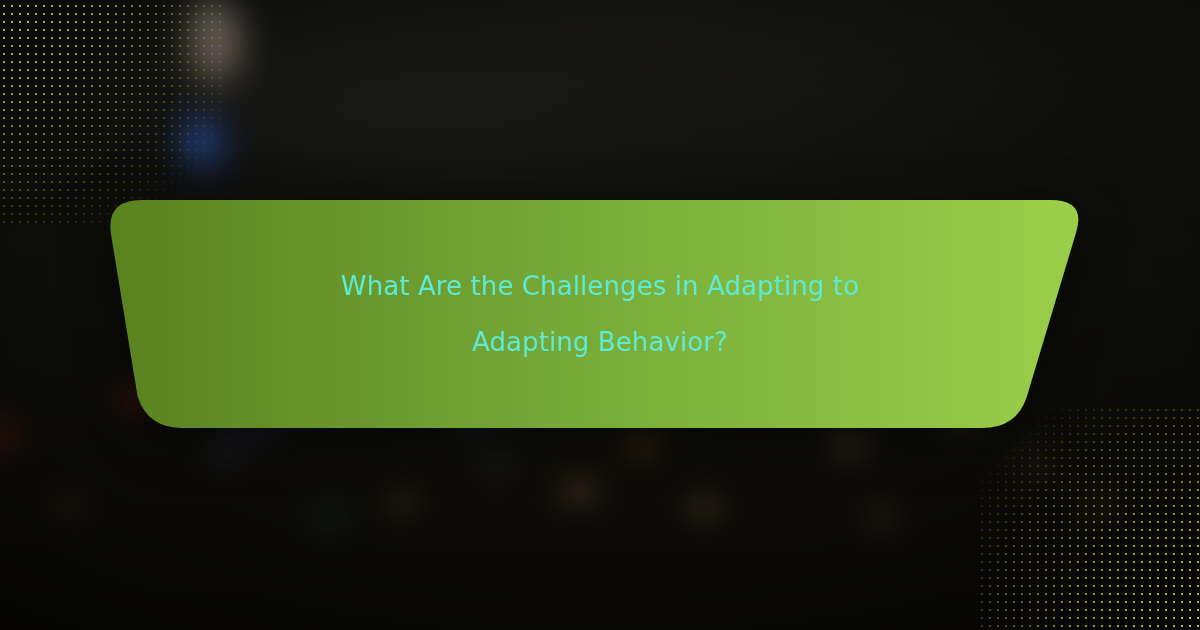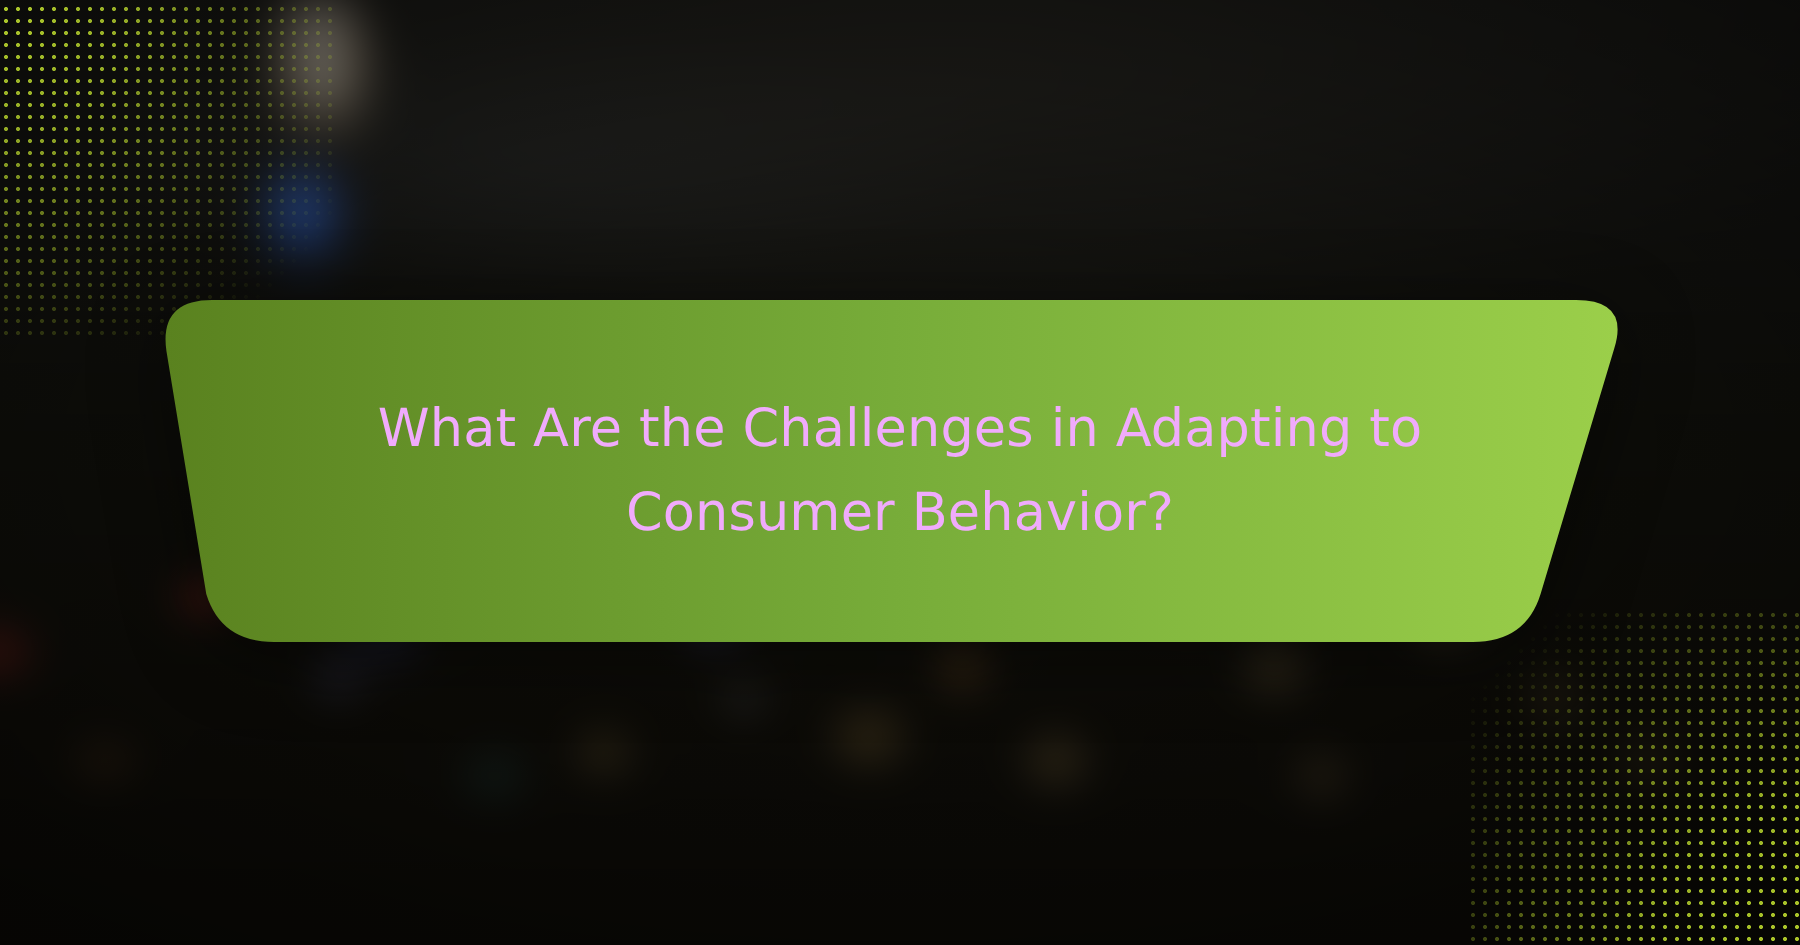--- a/index.html
+++ b/index.html
@@ -116,23 +116,23 @@
     top:0; bottom:0;
     display:flex;
     flex-direction:column;
     align-items:center;
     justify-content:center;
     padding:0 120px;
     text-align:center;
   }
 
   .headline {
-    color:#f0abfc;
+    color:#5eead4;
     font-family:"DejaVu Sans", sans-serif;
-    font-size:35px;
+    font-size:26px;
     line-height:56px;
     font-weight:400;
     letter-spacing:0.1px;
     max-width:720px;
   }
 </style>
 </head>
 <body>
 
 <div id="stage">
@@ -159,18 +159,18 @@
                Q -2,0 34,0
                L 958,0
                Q 994,0 984,32
                L 934,196
                Q 924,228 888,228
                Z" fill="url(#cardGrad)" transform="translate(8,0) scale(0.984,1)"></path>
     </svg>
 
     <div class="card-text">
       <div class="headline">What Are the Challenges in Adapting to</div>
-      <div class="headline">Consumer Behavior?</div>
+      <div class="headline">Adapting Behavior?</div>
     </div>
 
   </div>
 
 </div>
 
 </body></html>

